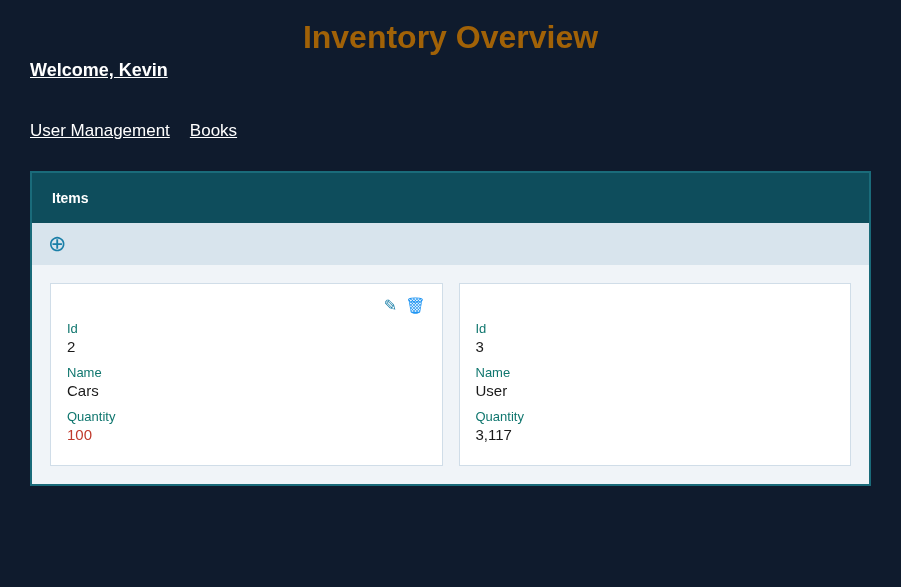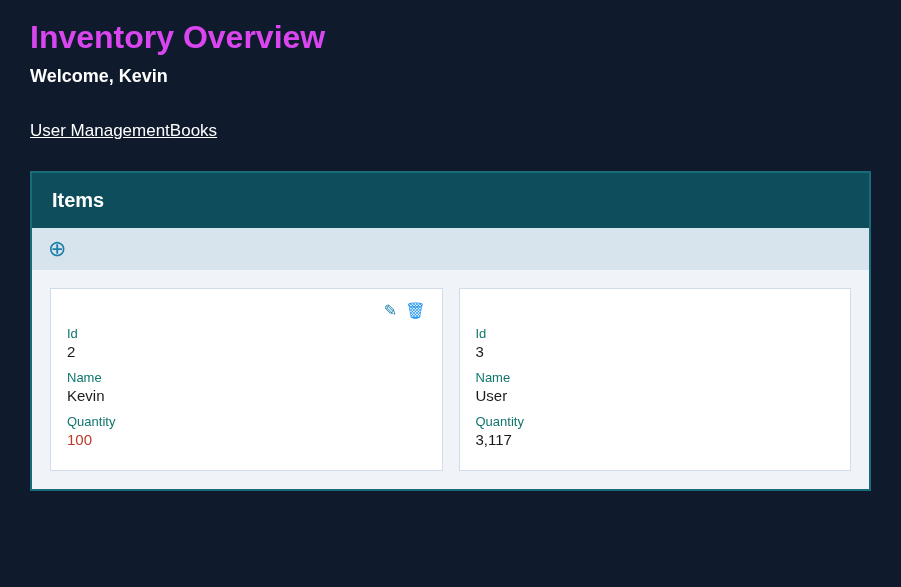--- a/index.html
+++ b/index.html
@@ -16,34 +16,37 @@
       min-height: 587px;
     }
 
     .header-section {
       padding: 18px 30px 10px 30px;
     }
 
     .page-title {
       font-size: 32px;
       font-weight: 800;
-      color: #d946ef;
+      color: #a16207;
       line-height: 1.2;
-      margin-bottom: 10px;
+      margin-bottom: 4px;
+      text-align: center;
     }
 
     .welcome-text {
       font-size: 18px;
       font-weight: 700;
       color: #ffffff;
-      margin-bottom: 24px;
+      margin-bottom: 30px;
+      text-decoration: underline;
     }
 
     .nav-links {
       display: flex;
+      gap: 20px;
       margin-bottom: 20px;
       padding-top: 10px;
     }
 
     .nav-link {
       color: #ffffff;
       text-decoration: underline;
       font-size: 17px;
       cursor: pointer;
       font-weight: 400;
@@ -55,21 +58,21 @@
       background-color: #f0f4f8;
     }
 
     .items-header {
       background-color: #0e4d5c;
       padding: 16px 20px;
     }
 
     .items-header-title {
       color: #ffffff;
-      font-size: 20px;
+      font-size: 14px;
       font-weight: 600;
     }
 
     .add-row {
       background-color: #d8e4ed;
       padding: 8px 16px;
       display: flex;
       align-items: center;
     }
 
@@ -160,21 +163,21 @@
   <div class="cards-container">
 
     <div class="item-card">
       <div class="card-actions">
         <span class="edit-icon">✎</span>
         <span class="delete-icon">🗑</span>
       </div>
       <div class="field-label">Id</div>
       <div class="field-value">2</div>
       <div class="field-label">Name</div>
-      <div class="field-value">Kevin</div>
+      <div class="field-value">Cars</div>
       <div class="field-label">Quantity</div>
       <div class="field-value quantity">100</div>
     </div>
 
     <div class="item-card">
       <div class="card-actions" style="visibility:hidden;">
         <span class="edit-icon">✎</span>
         <span class="delete-icon">🗑</span>
       </div>
       <div class="field-label">Id</div>

